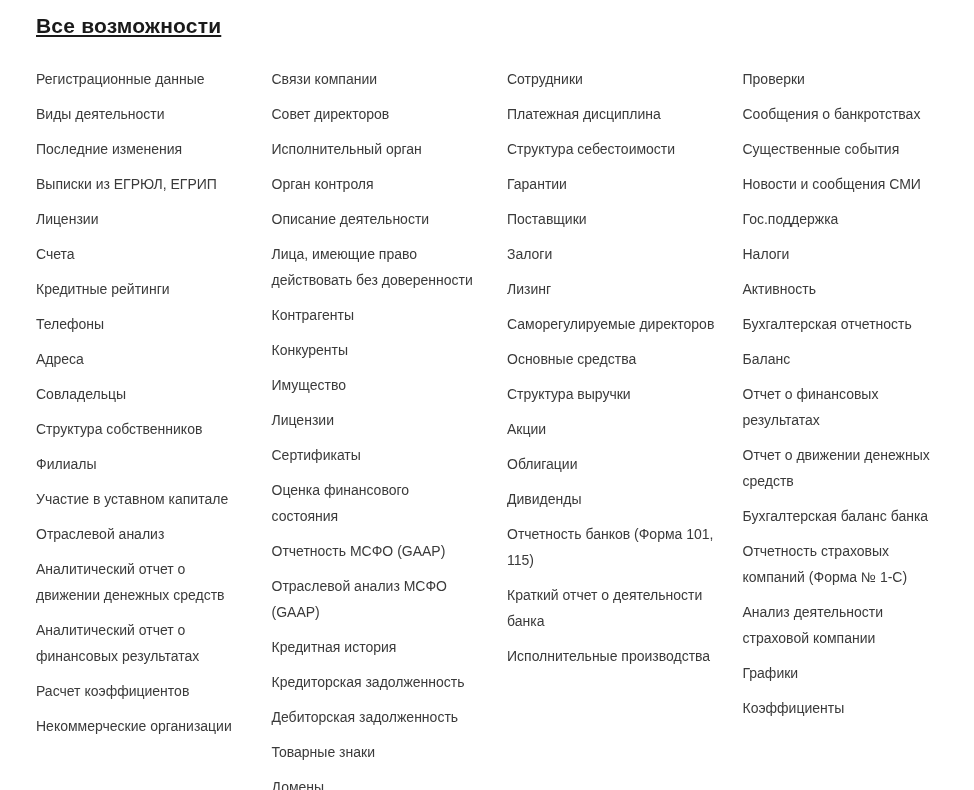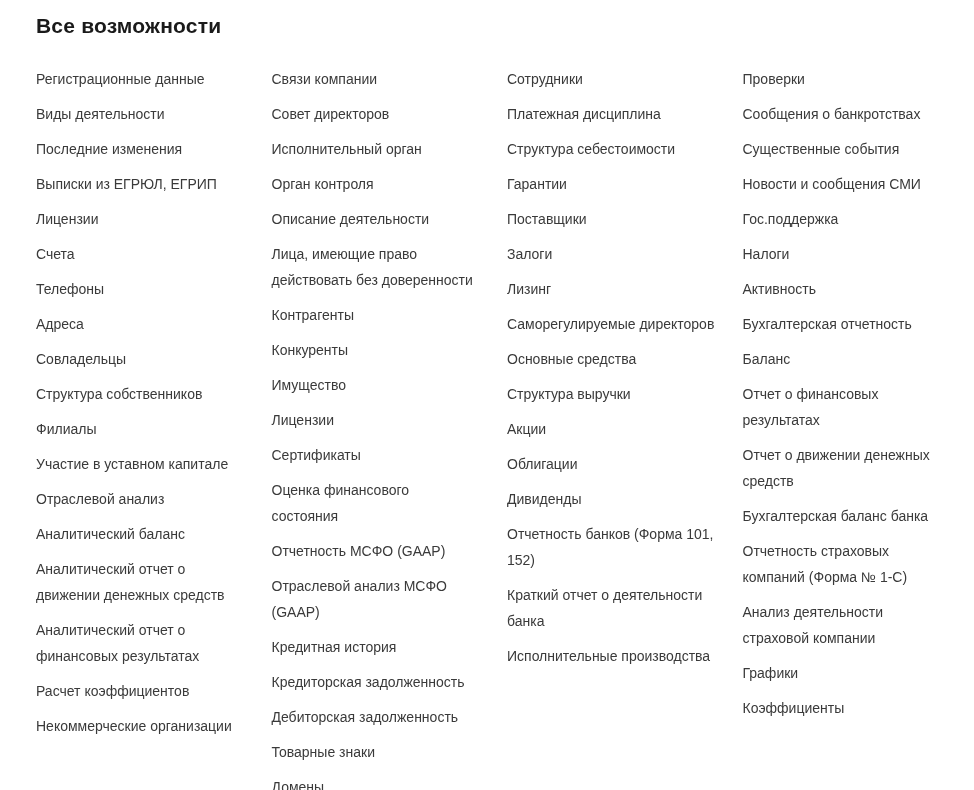--- a/index.html
+++ b/index.html
@@ -16,20 +16,21 @@
     width: 974px;
     padding: 0 24px 0 36px;
   }
   .page-title {
     margin: 12px 0 0 0;
     font-size: 21px;
     line-height: 28px;
     font-weight: 700;
     color: #1a1a1a;
     letter-spacing: 0.2px;
+    text-decoration: underline;
   }
   .columns {
     margin-top: 26px;
     display: grid;
     grid-template-columns: repeat(4, 1fr);
     column-gap: 28px;
     align-items: start;
   }
   .feature-column {
     display: block;
@@ -51,28 +52,28 @@
   <h1 class="page-title">Все возможности</h1>
 
   <div class="columns">
     <div class="feature-column">
         <a class="feature-link">Регистрационные данные</a>
         <a class="feature-link">Виды деятельности</a>
         <a class="feature-link">Последние изменения</a>
         <a class="feature-link">Выписки из ЕГРЮЛ, ЕГРИП</a>
         <a class="feature-link">Лицензии</a>
         <a class="feature-link">Счета</a>
+        <a class="feature-link">Кредитные рейтинги</a>
         <a class="feature-link">Телефоны</a>
         <a class="feature-link">Адреса</a>
         <a class="feature-link">Совладельцы</a>
         <a class="feature-link">Структура собственников</a>
         <a class="feature-link">Филиалы</a>
         <a class="feature-link">Участие в уставном капитале</a>
         <a class="feature-link">Отраслевой анализ</a>
-        <a class="feature-link">Аналитический баланс</a>
         <a class="feature-link">Аналитический отчет о движении денежных средств</a>
         <a class="feature-link">Аналитический отчет о финансовых результатах</a>
         <a class="feature-link">Расчет коэффициентов</a>
         <a class="feature-link">Некоммерческие организации</a>
       </div>
     <div class="feature-column">
         <a class="feature-link">Связи компании</a>
         <a class="feature-link">Совет директоров</a>
         <a class="feature-link">Исполнительный орган</a>
         <a class="feature-link">Орган контроля</a>
@@ -99,21 +100,21 @@
         <a class="feature-link">Гарантии</a>
         <a class="feature-link">Поставщики</a>
         <a class="feature-link">Залоги</a>
         <a class="feature-link">Лизинг</a>
         <a class="feature-link">Саморегулируемые директоров</a>
         <a class="feature-link">Основные средства</a>
         <a class="feature-link">Структура выручки</a>
         <a class="feature-link">Акции</a>
         <a class="feature-link">Облигации</a>
         <a class="feature-link">Дивиденды</a>
-        <a class="feature-link">Отчетность банков (Форма 101, 152)</a>
+        <a class="feature-link">Отчетность банков (Форма 101, 115)</a>
         <a class="feature-link">Краткий отчет о деятельности банка</a>
         <a class="feature-link">Исполнительные производства</a>
       </div>
     <div class="feature-column">
         <a class="feature-link">Проверки</a>
         <a class="feature-link">Сообщения о банкротствах</a>
         <a class="feature-link">Существенные события</a>
         <a class="feature-link">Новости и сообщения СМИ</a>
         <a class="feature-link">Гос.поддержка</a>
         <a class="feature-link">Налоги</a>

